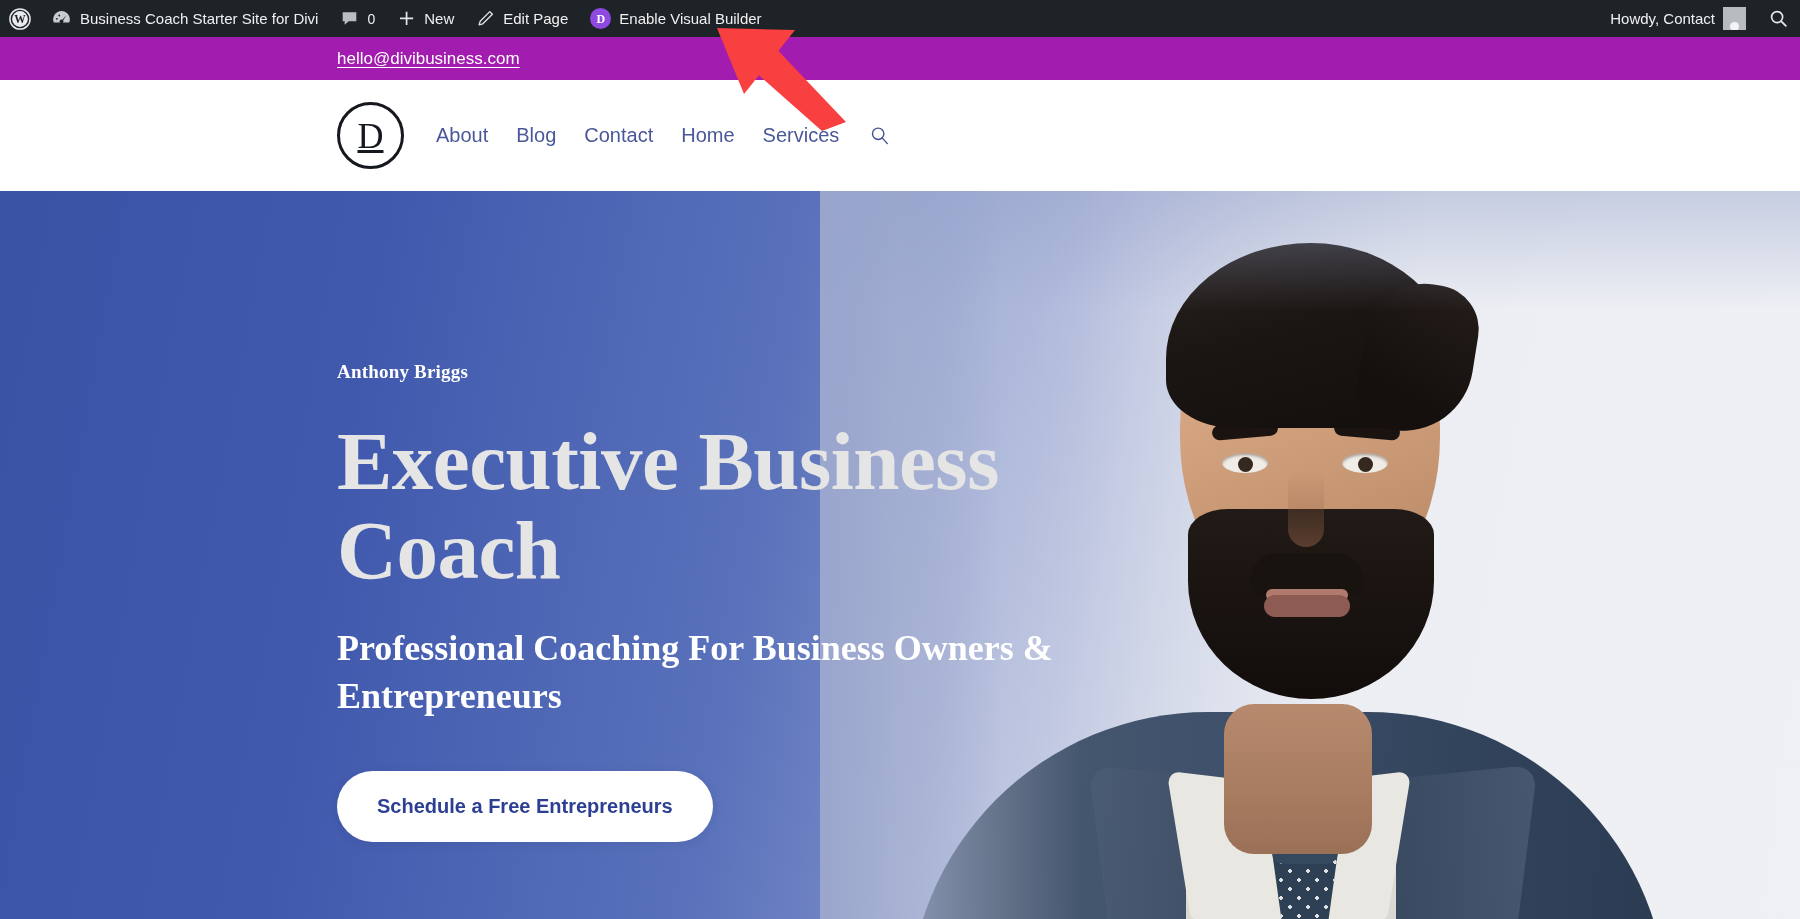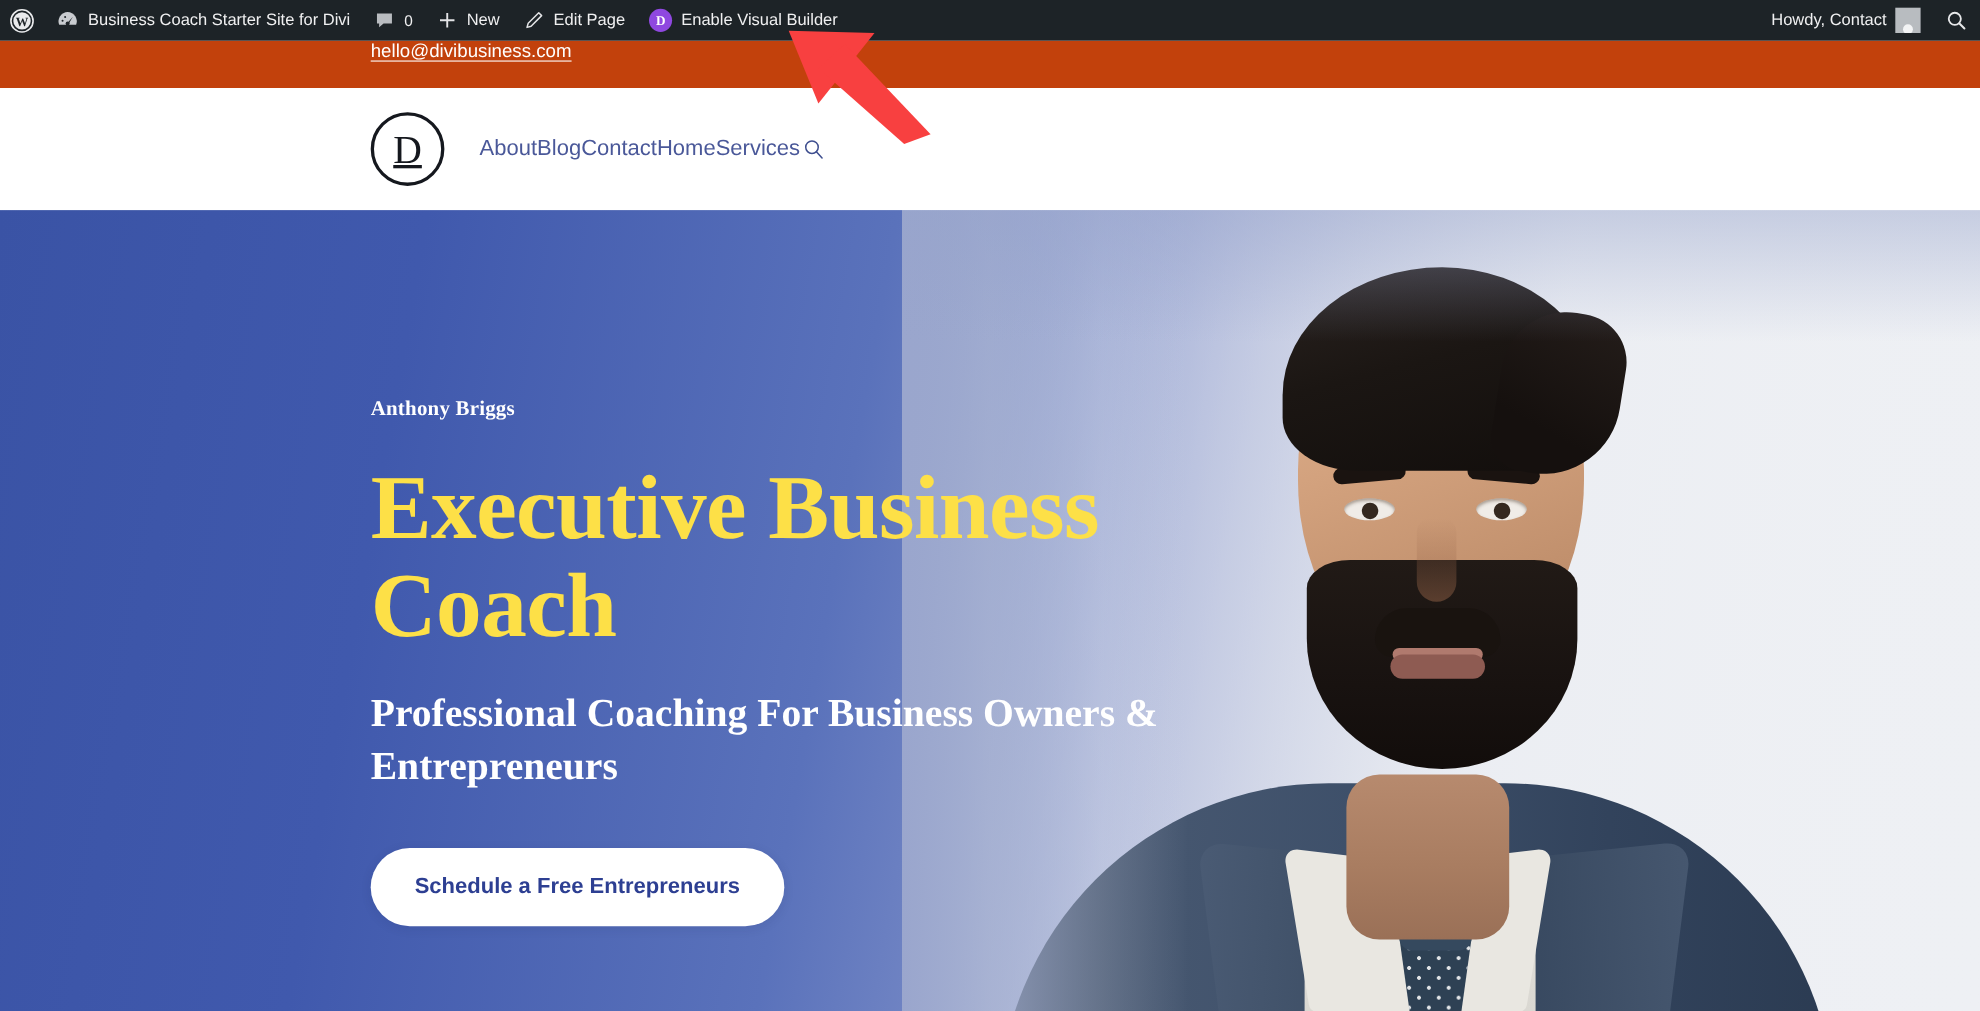--- a/index.html
+++ b/index.html
@@ -58,22 +58,22 @@
     content:""; position:absolute;
     width:17px; height:11px; border-radius:8px 8px 0 0;
     background:#f3f4f5; left:-4px; top:10px;
   }
   .comment-count { font-size:14px; }
 
   
   .topbar {
     position:absolute; top:37px; left:0;
     width:1800px; height:43px;
-    background:#c2410c;
-    display:flex; align-items:flex-start;
+    background:#a21caf;
+    display:flex; align-items:center;
     z-index:20;
   }
   .topbar-inner { width:1800px; padding-left:337px; }
   .topbar-link {
     color:#ffffff; font-size:17px;
     text-decoration:underline;
     text-underline-offset:3px;
     font-family:"Liberation Sans", sans-serif;
   }
 
@@ -90,21 +90,21 @@
     padding-left:337px; gap:32px;
   }
   .logo-circle {
     width:67px; height:67px; border-radius:50%;
     border:3px solid #15181e;
     display:flex; align-items:center; justify-content:center;
     font-family:"Liberation Serif", serif;
     font-size:36px; color:#15181e;
     line-height:1;
   }
-  .nav { display:flex; align-items:center; }
+  .nav { display:flex; align-items:center; gap:28px; }
   .nav-link {
     color:#4a5899; font-size:20px;
     text-decoration:none; white-space:nowrap;
     font-family:"Liberation Sans", sans-serif;
   }
   .nav-search { display:flex; align-items:center; margin-left:2px; }
   .nav-search svg { width:22px; height:22px; display:block; }
 
   .header-right {
     margin-left:auto; padding-right:330px;
@@ -292,21 +292,21 @@
     display:flex; flex-direction:column; justify-content:center;
     z-index:5;
   }
   .eyebrow {
     color:#ffffff; font-size:19px; font-weight:bold;
     font-family:"Liberation Serif", serif;
     letter-spacing:.2px;
     margin-bottom:34px;
   }
   .hero-title {
-    color:#fde047;
+    color:#e5e5e5;
     font-family:"Liberation Serif", serif;
     font-weight:bold;
     font-size:83px;
     line-height:1.07;
     margin-bottom:30px;
     letter-spacing:-.5px;
   }
   .hero-sub {
     color:#ffffff;
     font-family:"Liberation Serif", serif;

